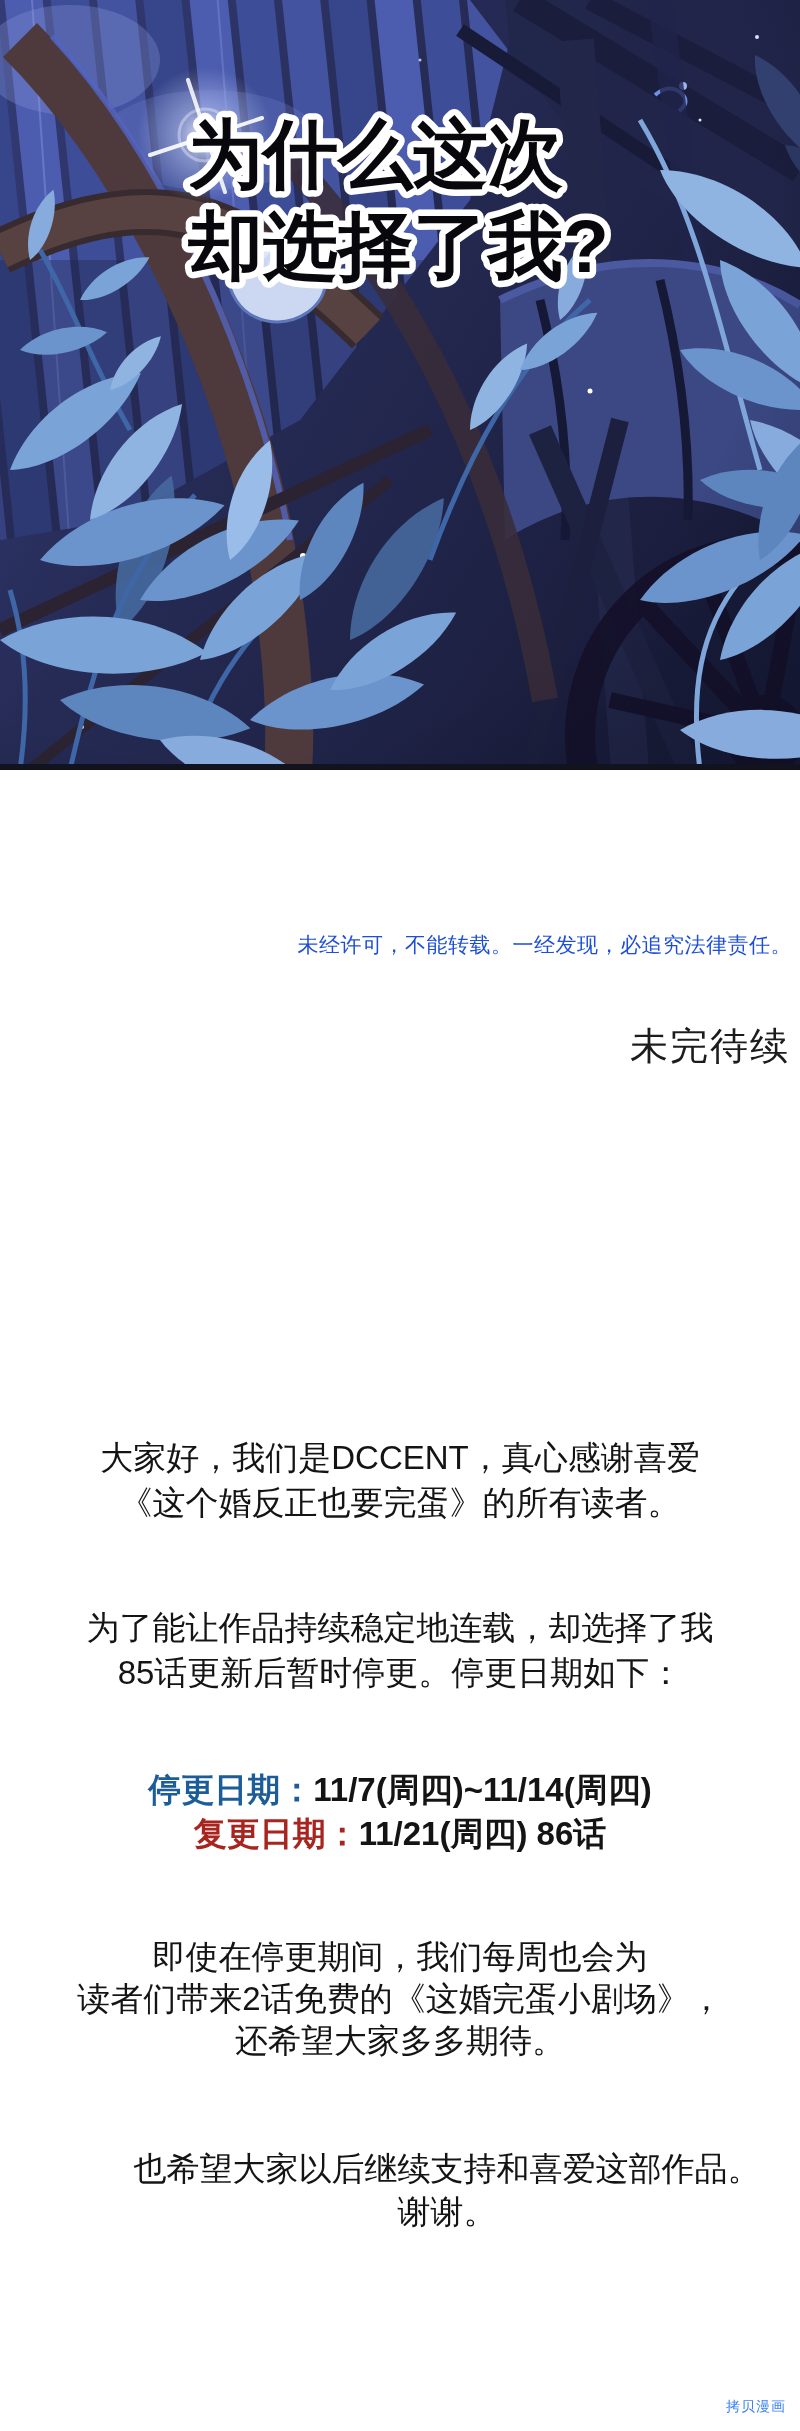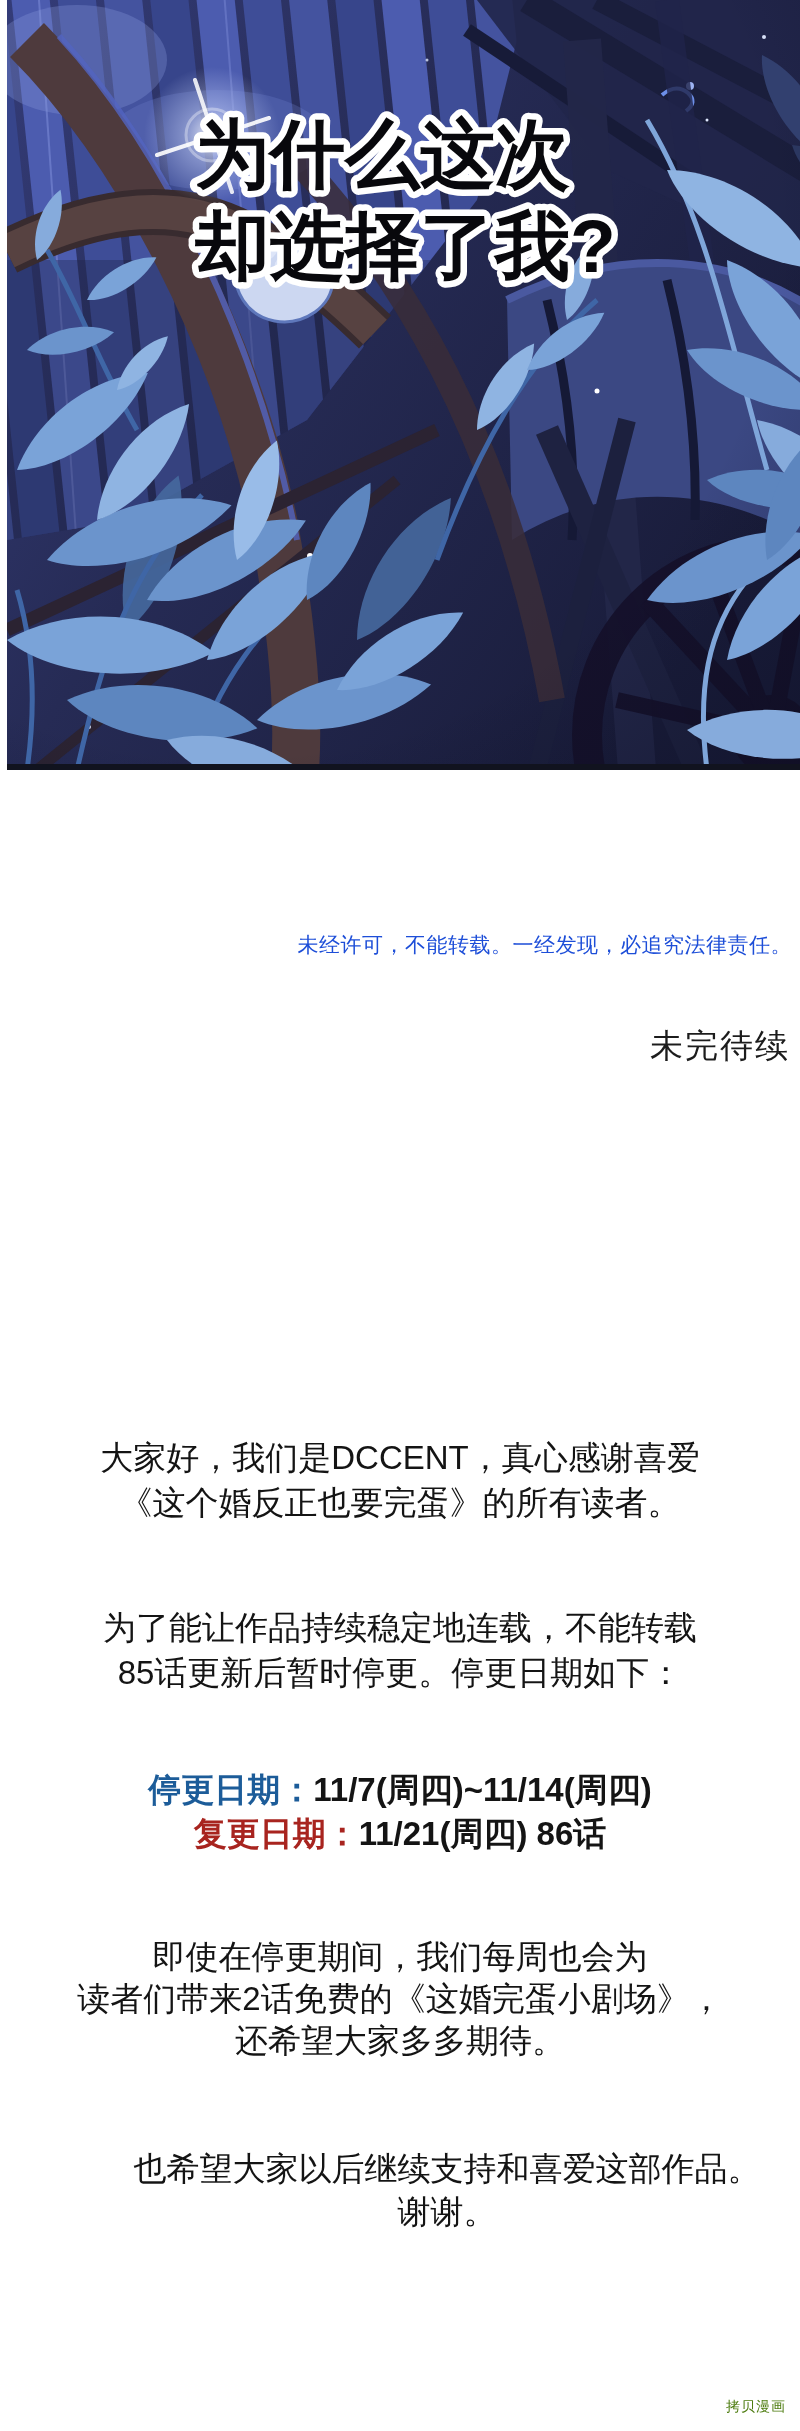--- a/index.html
+++ b/index.html
@@ -1,52 +1,52 @@
 <!DOCTYPE html>
 <html><head>
 <meta charset="utf-8">
 <style>
   html,body{margin:0;padding:0;background:#ffffff;}
   .page{
     position:relative;width:800px;height:2431px;background:#ffffff;
     overflow:hidden;font-family:"Liberation Sans","DejaVu Sans",sans-serif;
     margin:0 auto;
   }
-  .hero{position:absolute;top:0;left:0;width:740px;height:770px;padding-left:7px;}
+  .hero{position:absolute;top:0;left:0;width:740px;height:770px;}
   .hero svg{display:block;}
 
   .copyright-line{
     position:absolute;top:931px;right:8px;
     font-size:21px;line-height:28px;color:#1d4ed8;
     letter-spacing:0.5px;white-space:nowrap;
   }
   .tbc{
     position:absolute;top:1023px;right:10px;
-    font-size:33px;line-height:46px;color:#1c1c1c;
+    font-size:38px;line-height:46px;color:#1c1c1c;
     letter-spacing:2px;white-space:nowrap;
   }
   .notice-title{
     position:absolute;top:1259px;left:0;width:100%;
     text-align:center;font-size:45px;line-height:52px;
     font-weight:bold;color:#0f0f0f;white-space:nowrap;
   }
   .para{
     position:absolute;left:0;width:100%;text-align:center;
     color:#141414;font-size:33px;white-space:nowrap;margin-top:29px;
   }
   .p1{top:1406px;line-height:45px;}
   .p2{top:1576px;line-height:45px;}
   .dates{top:1739px;line-height:44px;font-weight:bold;}
   .p3{top:1907px;line-height:42px;}
   .p4{top:2118px;line-height:43px;padding-left:47px;}
   .label-blue{color:#1c5c99;}
   .label-red{color:#a8241f;}
   .footer-mark{
     position:absolute;top:2398px;right:14px;
-    font-size:14px;color:#4d7c0f;letter-spacing:1px;white-space:nowrap;
+    font-size:14px;color:#3b82f6;letter-spacing:1px;white-space:nowrap;
   }
 </style>
 </head>
 <body>
 
 <div class="page">
 
   <div class="hero">
     <svg width="800" height="770" viewBox="0 0 800 770">
       <defs>
@@ -213,21 +213,21 @@
 
   <div class="tbc">未完待续</div>
 
 
   <div class="para p1">
     <div>大家好，我们是DCCENT，真心感谢喜爱</div>
     <div>《这个婚反正也要完蛋》的所有读者。</div>
   </div>
 
   <div class="para p2">
-    <div>为了能让作品持续稳定地连载，不能转载</div>
+    <div>为了能让作品持续稳定地连载，却选择了我</div>
     <div>85话更新后暂时停更。停更日期如下：</div>
   </div>
 
   <div class="para dates">
     <div>
       <span class="label-blue">停更日期：</span><span>11/7(周四)~11/14(周四)</span>
     </div>
     <div>
       <span class="label-red">复更日期：</span><span>11/21(周四) 86话</span>
     </div>

